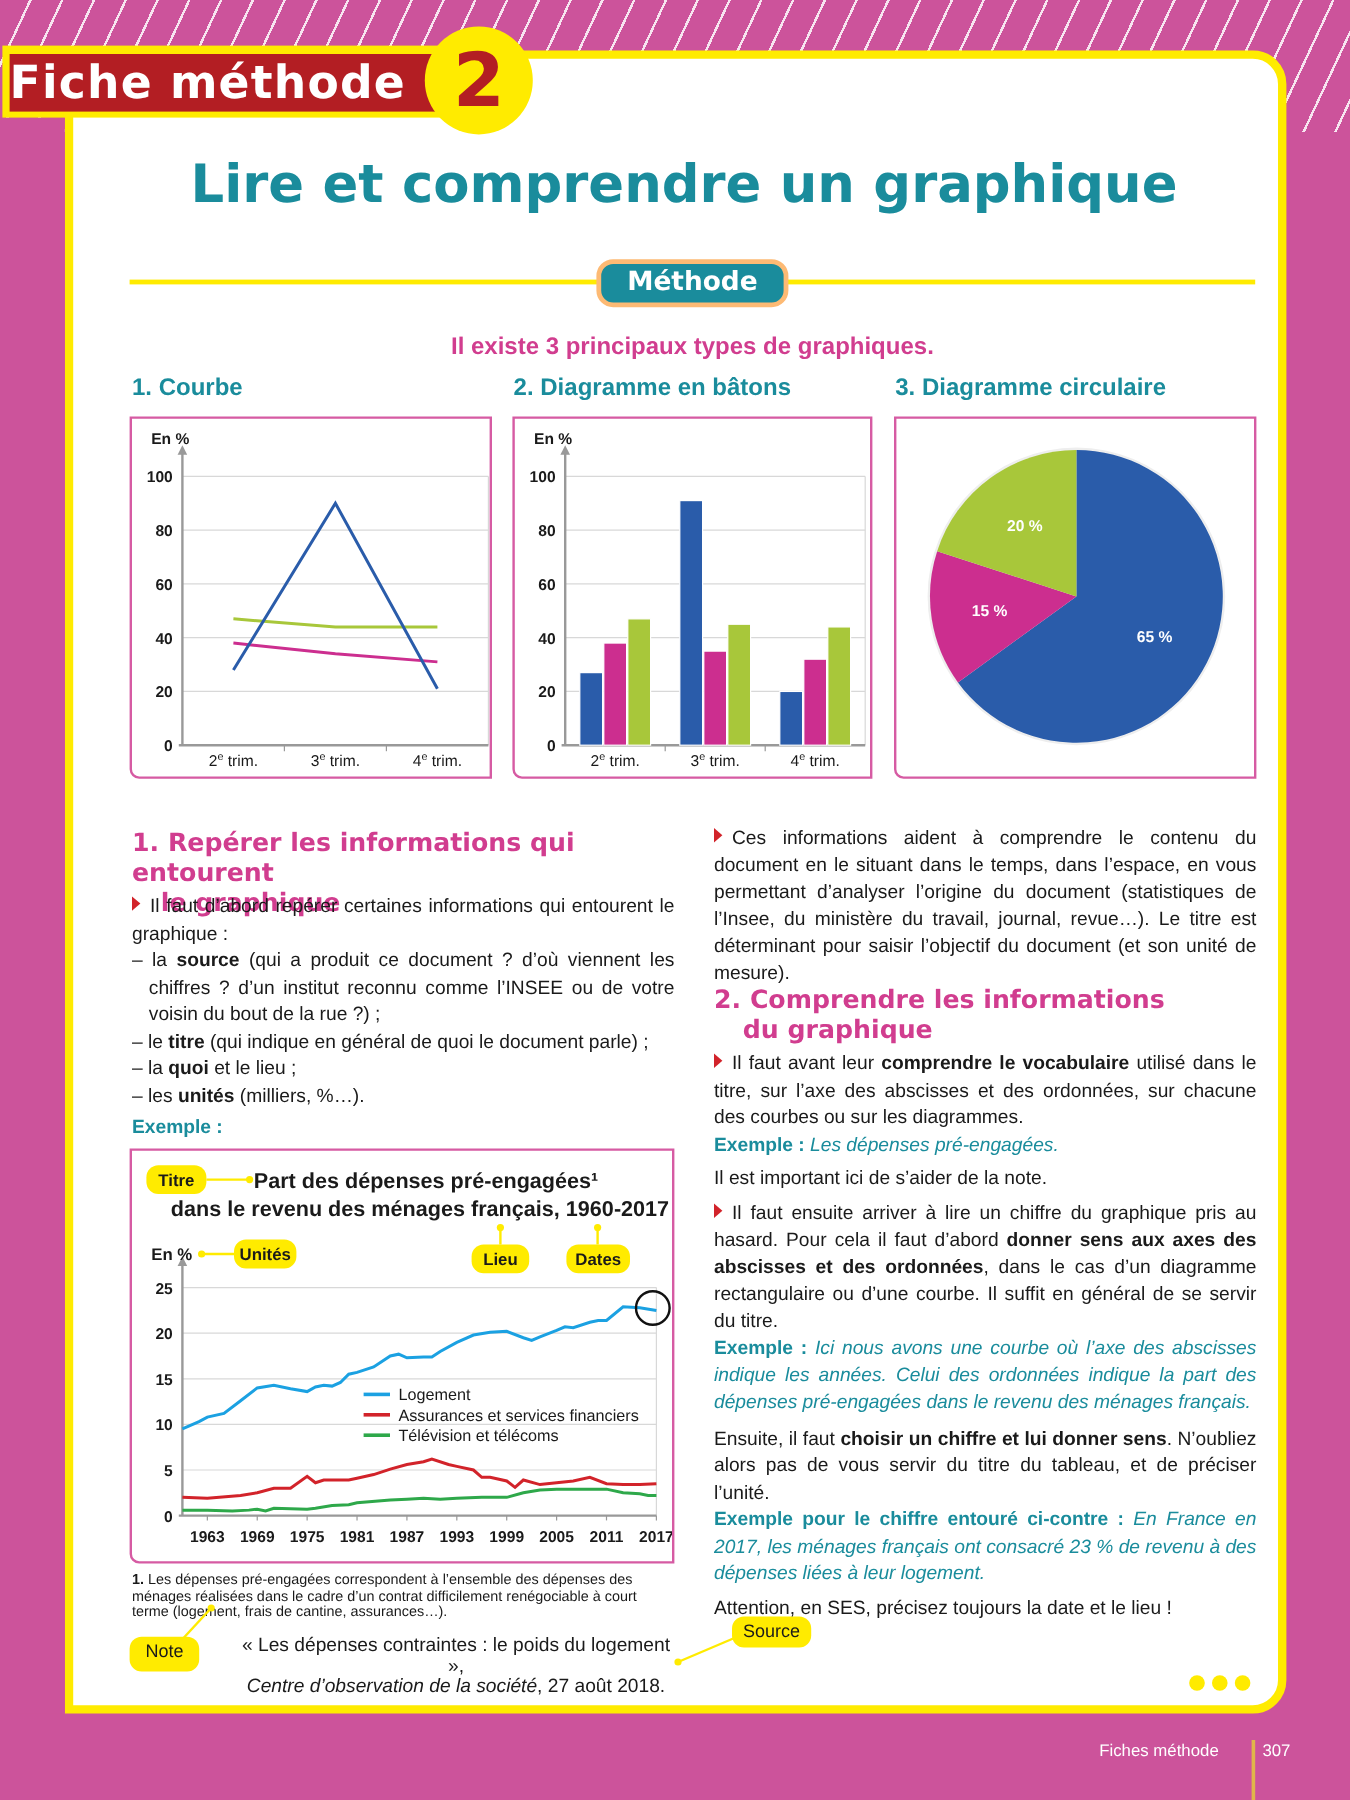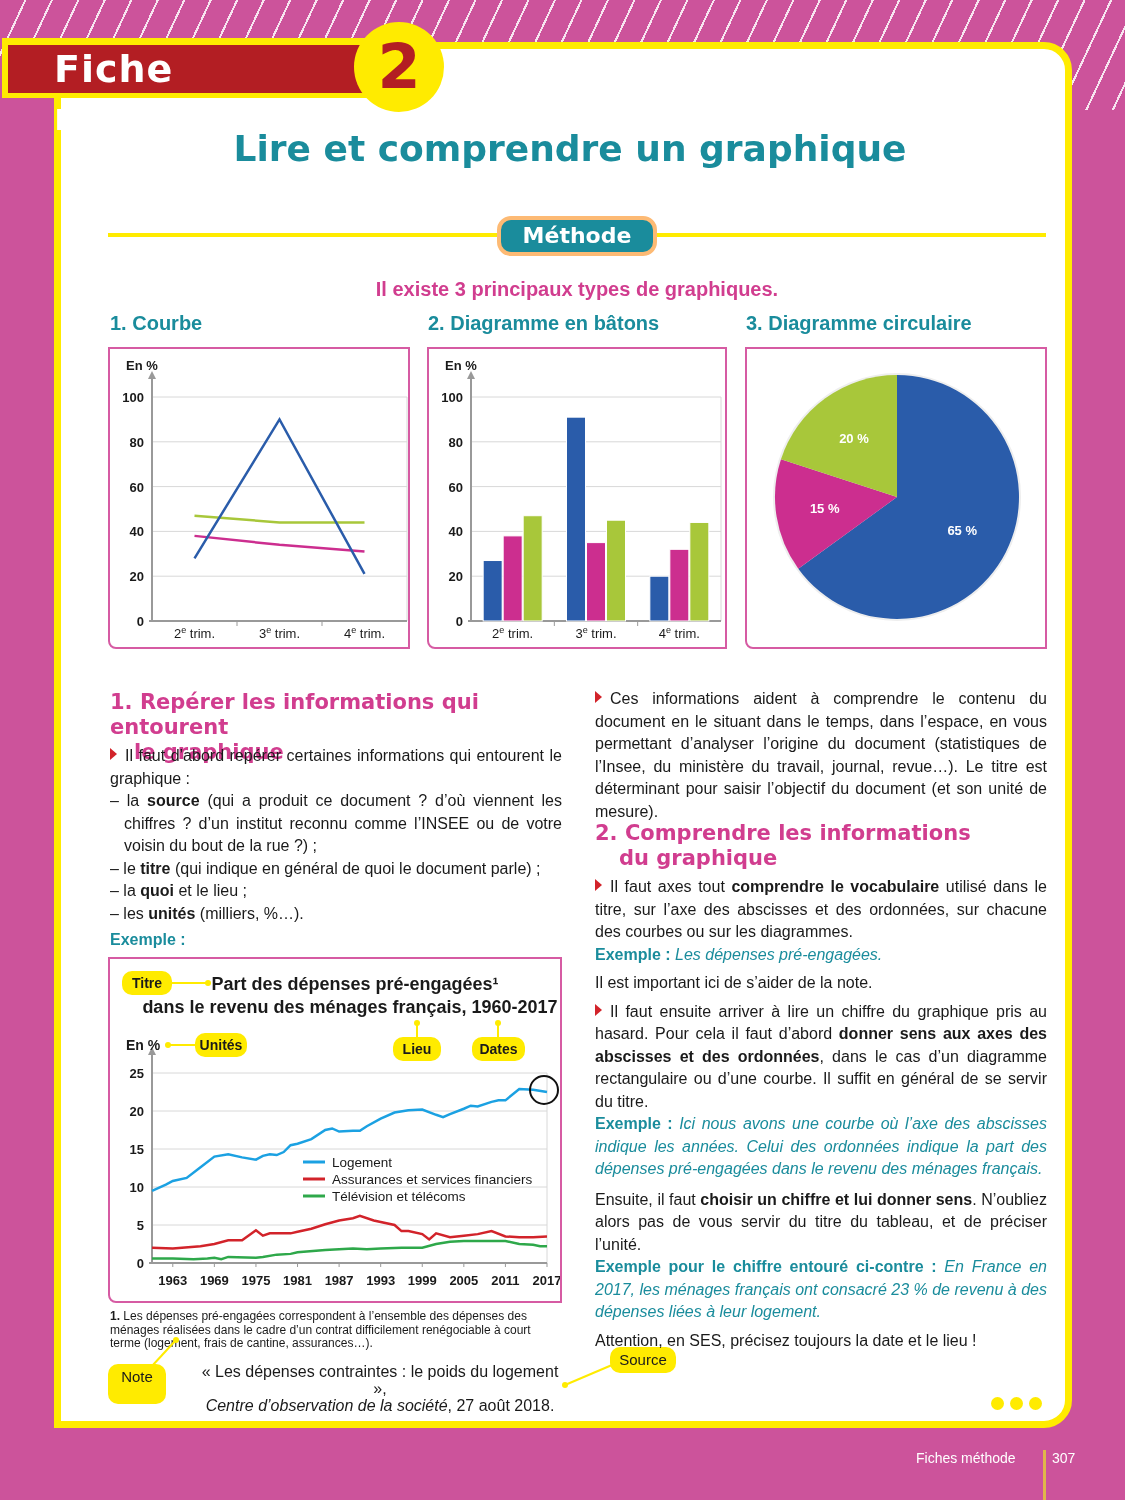--- a/index.html
+++ b/index.html
@@ -21,32 +21,32 @@
   }
   .left-block { position: absolute; left: 0; top: 98px; width: 54px; height: 1330px; background: #cc539b; }
   .header-band {
     position: absolute; left: 2px; top: 38px; width: 410px; height: 60px;
     background: #ffeb00;
   }
   .header-red {
     position: absolute; left: 8px; top: 45px; width: 370px; height: 48px;
     background: #b31e23;
     color: #fff; font-weight: bold; font-size: 38px; line-height: 48px;
-    padding-left: 46px; letter-spacing: 1px;
+    letter-spacing: 1px;
     font-family: "DejaVu Sans", sans-serif;
   }
   .header-num {
     position: absolute; left: 354px; top: 22px; width: 90px; height: 90px;
     border-radius: 50%; background: #ffeb00;
     color: #b31e23; font-weight: bold; font-size: 62px; line-height: 90px; text-align: center;
     font-family: "DejaVu Sans", sans-serif;
   }
   .main-title {
     position: absolute; left: 120px; top: 128px; width: 900px; text-align: center;
-    color: #1a8c9c; font-weight: bold; font-size: 36px;
+    color: #1a8c9c; font-weight: bold; font-size: 44px;
     font-family: "DejaVu Sans", sans-serif;
   }
   .methode-line { position: absolute; left: 108px; top: 233px; width: 938px; height: 4px; background: #ffeb00; }
   .methode-badge {
     position: absolute; left: 497px; top: 216px; width: 160px; height: 40px;
     background: #1a8c9c; border: 4px solid #fdba74; border-radius: 14px;
     color: #fff; font-weight: bold; font-size: 22px; text-align: center; line-height: 32px;
     font-family: "DejaVu Sans", sans-serif;
   }
   .intro {
@@ -266,42 +266,42 @@
       <line x1="58" x2="85" y1="86" y2="86" stroke="#ffeb00" stroke-width="2"></line>
       <circle cx="58" cy="86" r="3" fill="#ffeb00"></circle>
       <line x1="307" x2="307" y1="64" y2="78" stroke="#ffeb00" stroke-width="2"></line>
       <circle cx="307" cy="64" r="3" fill="#ffeb00"></circle>
       <line x1="388" x2="388" y1="64" y2="78" stroke="#ffeb00" stroke-width="2"></line>
       <circle cx="388" cy="64" r="3" fill="#ffeb00"></circle>
     </svg>
 </div>
 
 <div class="footnote"><b>1.</b><span> Les dépenses pré-engagées correspondent à l’ensemble des dépenses des ménages réalisées dans le cadre d’un contrat difficilement renégociable à court terme (logement, frais de cantine, assurances…).</span></div>
-<div class="tag" style="left:108px;top:1364px;width:58px;height:40px;line-height:26px;font-weight:normal;font-size:15px">Note</div>
+<div class="tag" style="left:108px;top:1364px;width:58px;height:29px;line-height:26px;font-weight:normal;font-size:15px">Note</div>
 <div class="tag" style="left:610px;top:1347px;width:66px;height:26px;line-height:26px;font-weight:normal;font-size:15px">Source</div>
 <svg width="1125" height="1500" style="position:absolute;left:0;top:0;pointer-events:none">
   <line x1="152" y1="1366" x2="176" y2="1340" stroke="#ffeb00" stroke-width="2"></line>
   <circle cx="176" cy="1340" r="3" fill="#ffeb00"></circle>
   <line x1="612" y1="1365" x2="565" y2="1385" stroke="#ffeb00" stroke-width="2"></line>
   <circle cx="565" cy="1385" r="3" fill="#ffeb00"></circle>
 </svg>
 <div class="source">
   <div>« Les dépenses contraintes : le poids du logement »,</div>
   <div><i>Centre d’observation de la société</i><span>, 27 août 2018.</span></div>
 </div>
 
 <div class="para" style="left:595px;top:688px;width:452px">
   <span class="bullet"></span><span>Ces informations aident à comprendre le contenu du document en le situant dans le temps, dans l’espace, en vous permettant d’analyser l’origine du document (statistiques de l’Insee, du ministère du travail, journal, revue…). Le titre est déterminant pour saisir l’objectif du document (et son unité de mesure).</span>
 </div>
 <div class="h2" style="left:595px;top:821px;width:452px">
   <span>2. Comprendre les informations</span>
   <span class="indent">du graphique</span>
 </div>
 <div class="para" style="left:595px;top:876px;width:452px">
-  <div><span class="bullet"></span><span>Il faut axes tout </span><b>comprendre le vocabulaire</b><span> utilisé dans le titre, sur l’axe des abscisses et des ordonnées, sur chacune des courbes ou sur les diagrammes.</span></div>
+  <div><span class="bullet"></span><span>Il faut avant leur </span><b>comprendre le vocabulaire</b><span> utilisé dans le titre, sur l’axe des abscisses et des ordonnées, sur chacune des courbes ou sur les diagrammes.</span></div>
   <div><span class="ex">Exemple :</span><span class="exi"> Les dépenses pré-engagées.</span></div>
   <div style="margin-top:6px">Il est important ici de s’aider de la note.</div>
   <div style="margin-top:6px"><span class="bullet"></span><span>Il faut ensuite arriver à lire un chiffre du graphique pris au hasard. Pour cela il faut d’abord </span><b>donner sens aux axes des abscisses et des ordonnées</b><span>, dans le cas d’un diagramme rectangulaire ou d’une courbe. Il suffit en général de se servir du titre.</span></div>
   <div><span class="ex">Exemple :</span><span class="exi"> Ici nous avons une courbe où l’axe des abscisses indique les années. Celui des ordonnées indique la part des dépenses pré-engagées dans le revenu des ménages français.</span></div>
   <div style="margin-top:8px"><span>Ensuite, il faut </span><b>choisir un chiffre et lui donner sens</b><span>. N’oubliez alors pas de vous servir du titre du tableau, et de préciser l’unité.</span></div>
   <div><span class="ex">Exemple pour le chiffre entouré ci-contre :</span><span class="exi"> En France en 2017, les ménages français ont consacré 23 % de revenu à des dépenses liées à leur logement.</span></div>
   <div style="margin-top:6px">Attention, en SES, précisez toujours la date et le lieu !</div>
 </div>
 
 <div class="dots"><span></span><span></span><span></span></div>

